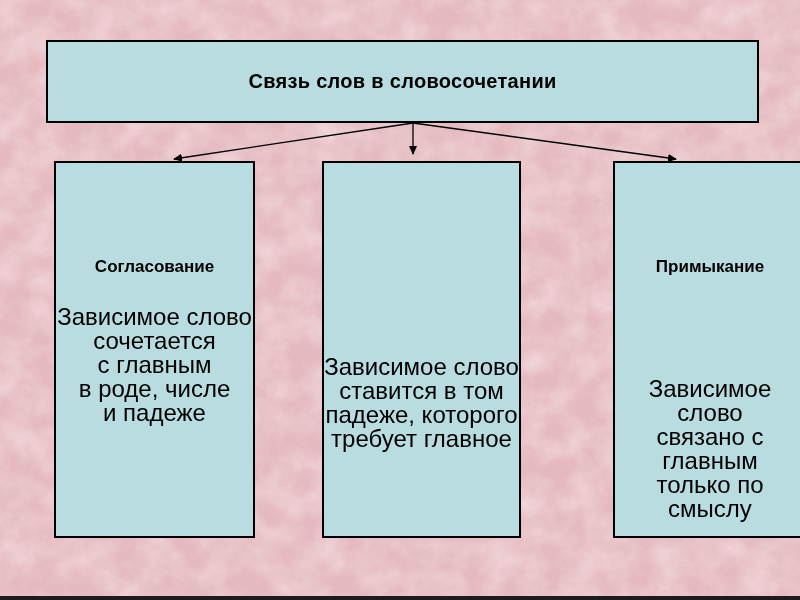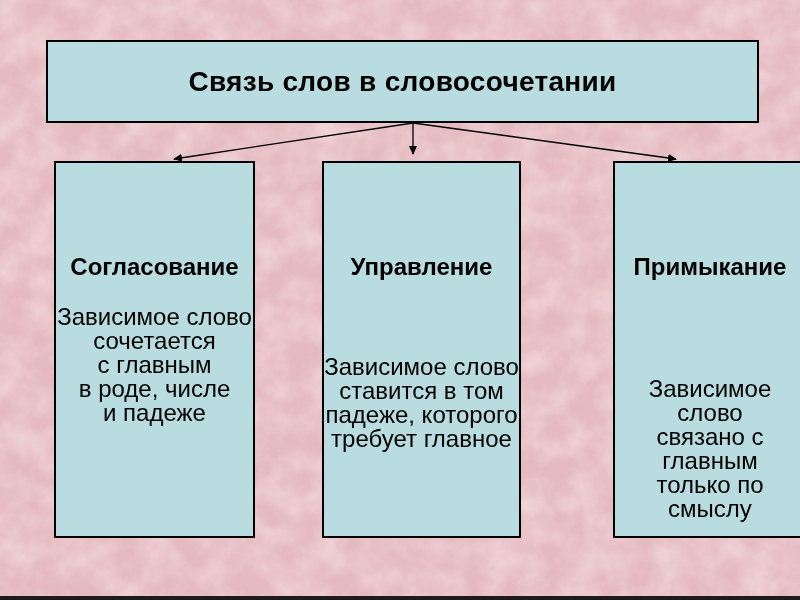--- a/index.html
+++ b/index.html
@@ -28,21 +28,21 @@
     width: 713px;
     height: 83px;
     box-sizing: border-box;
     background: var(--box-fill, #b9dce0);
     border: 2px solid var(--box-border, #000);
     display: flex;
     align-items: center;
     justify-content: center;
   }
   .title-text {
-    font-size: 28px;
+    font-size: 20px;
     font-weight: bold;
     letter-spacing: 0.3px;
     text-align: center;
   }
   .arrows {
     position: absolute;
     inset: 0;
     pointer-events: none;
   }
   .arrows line {
@@ -63,21 +63,21 @@
   .box.col-0 { left: 54px;  width: 201px; }
   .box.col-1 { left: 322px; width: 199px; }
   .box.col-2 { left: 572px; width: 194px; margin-left: 41px; }
   .box-heading {
     position: absolute;
     left: 0;
     right: 0;
     top: 92px;
     text-align: center;
     font-weight: bold;
-    font-size: 24px;
+    font-size: 17px;
     line-height: 24px;
   }
   .box-body {
     position: absolute;
     left: 0;
     right: 0;
     text-align: center;
     font-size: 24px;
     line-height: 24px;
     white-space: pre-line;
@@ -133,21 +133,20 @@
   <div class="box col-0">
     <div class="box-heading">Согласование</div>
     <div class="box-body">Зависимое слово
 сочетается
 с главным
 в роде, числе
 и падеже</div>
   </div>
 
   <div class="box col-1">
-    <div class="box-heading">Управление</div>
     <div class="box-body">Зависимое слово
 ставится в том
 падеже, которого
 требует главное</div>
   </div>
 
   <div class="box col-2">
     <div class="box-heading">Примыкание</div>
     <div class="box-body">Зависимое слово
 связано с главным

